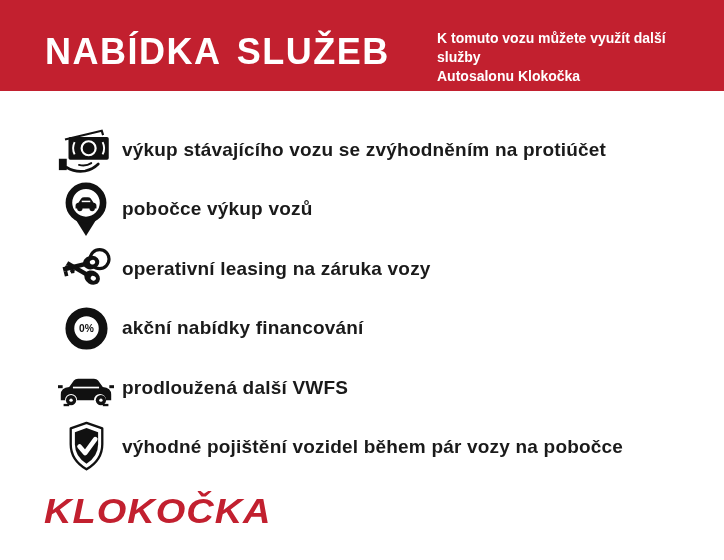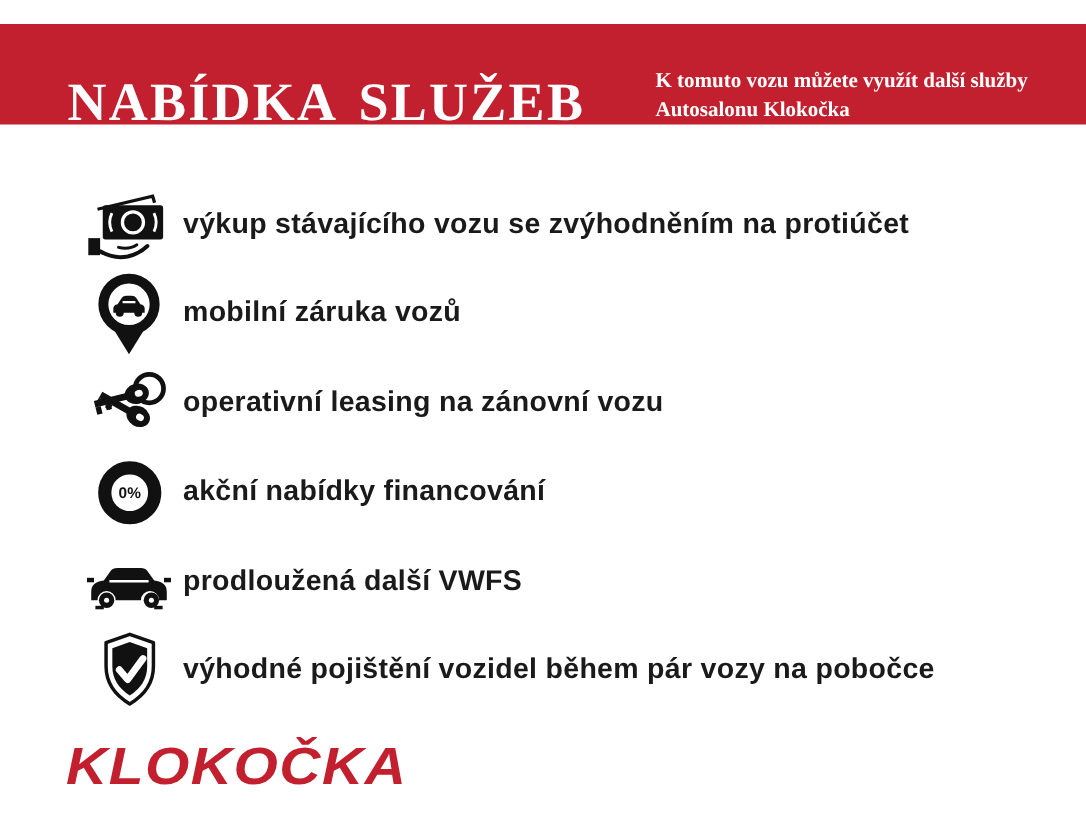--- a/index.html
+++ b/index.html
@@ -8,22 +8,22 @@
     --header-text:#ffffff;
     --background:#ffffff;
   }
   html,body{margin:0;padding:0;background:#fff;}
   .page{
     position:relative;width:724px;height:560px;overflow:hidden;
     background:var(--background);
     font-family:"Liberation Sans","DejaVu Sans",sans-serif;
   }
   .header{
-    position:absolute;top:16px;left:0;width:724px;height:67px;
-    background:var(--brand-red);color:var(--header-text);font-family:Liberation Serif, serif;
+    position:absolute;top:0;left:0;width:724px;height:91px;
+    background:var(--brand-red);color:var(--header-text);
   }
   .page-title{
     position:absolute;left:45px;top:31px;
     font-size:36px;font-weight:bold;letter-spacing:1.5px;word-spacing:5px;
     white-space:nowrap;color:var(--header-text);
   }
   .subtitle{
     position:absolute;left:437px;top:29px;width:270px;
     font-size:14px;font-weight:bold;line-height:19px;color:var(--header-text);
   }
@@ -89,21 +89,21 @@
       <span class="service-icon">
         <svg width="46" height="57" viewBox="0 0 48 60">
           <path d="M11 37 L24 58 L37 37 Z" fill="#111"></path>
           <circle cx="24" cy="23" r="18" fill="#fff" stroke="#111" stroke-width="7"></circle>
           <path d="M13 29 v-3 q0 -2.5 3 -3 l3 -4.5 q1 -1.5 3 -1.5 h4 q2 0 3 1.5 l3 4.5 q3 0.5 3 3 v3 z" fill="#111"></path>
           <circle cx="17.5" cy="29" r="2.8" fill="#111"></circle>
           <circle cx="30.5" cy="29" r="2.8" fill="#111"></circle>
           <path d="M19.5 21.5 h9" stroke="#fff" stroke-width="1.6"></path>
         </svg>
       </span>
-      <span class="service-label">mobilní záruka vozů</span>
+      <span class="service-label">pobočce výkup vozů</span>
     </div>
 
     <div class="service-row">
       <span class="service-icon">
         <svg width="56" height="50" viewBox="0 0 62 54">
           <circle cx="46" cy="16" r="10.5" fill="none" stroke="#111" stroke-width="3.5"></circle>
           <g transform="rotate(-14 28 22)">
             <rect x="5" y="19.5" width="26" height="5" fill="#111"></rect>
             <rect x="5" y="24.5" width="4" height="5.5" fill="#111"></rect>
             <rect x="12.5" y="24.5" width="4" height="4" fill="#111"></rect>
@@ -112,21 +112,21 @@
           </g>
           <g transform="rotate(30 30 32)">
             <rect x="7" y="29.5" width="26" height="5" fill="#111"></rect>
             <rect x="7" y="34.5" width="4" height="5.5" fill="#111"></rect>
             <rect x="14.5" y="34.5" width="4" height="4" fill="#111"></rect>
             <ellipse cx="39" cy="32" rx="9" ry="7.5" fill="#111"></ellipse>
             <ellipse cx="40.5" cy="32" rx="3" ry="2.5" fill="#fff"></ellipse>
           </g>
         </svg>
       </span>
-      <span class="service-label">operativní leasing na zánovní vozu</span>
+      <span class="service-label">operativní leasing na záruka vozy</span>
     </div>
 
     <div class="service-row">
       <span class="service-icon">
         <svg width="47" height="47" viewBox="0 0 48 48">
           <circle cx="24" cy="24" r="17" fill="none" stroke="#111" stroke-width="9"></circle>
           <text class="zero-pct-text" x="24" y="27.8" text-anchor="middle" font-size="10.5" fill="#111">0%</text>
         </svg>
       </span>
       <span class="service-label">akční nabídky financování</span>

